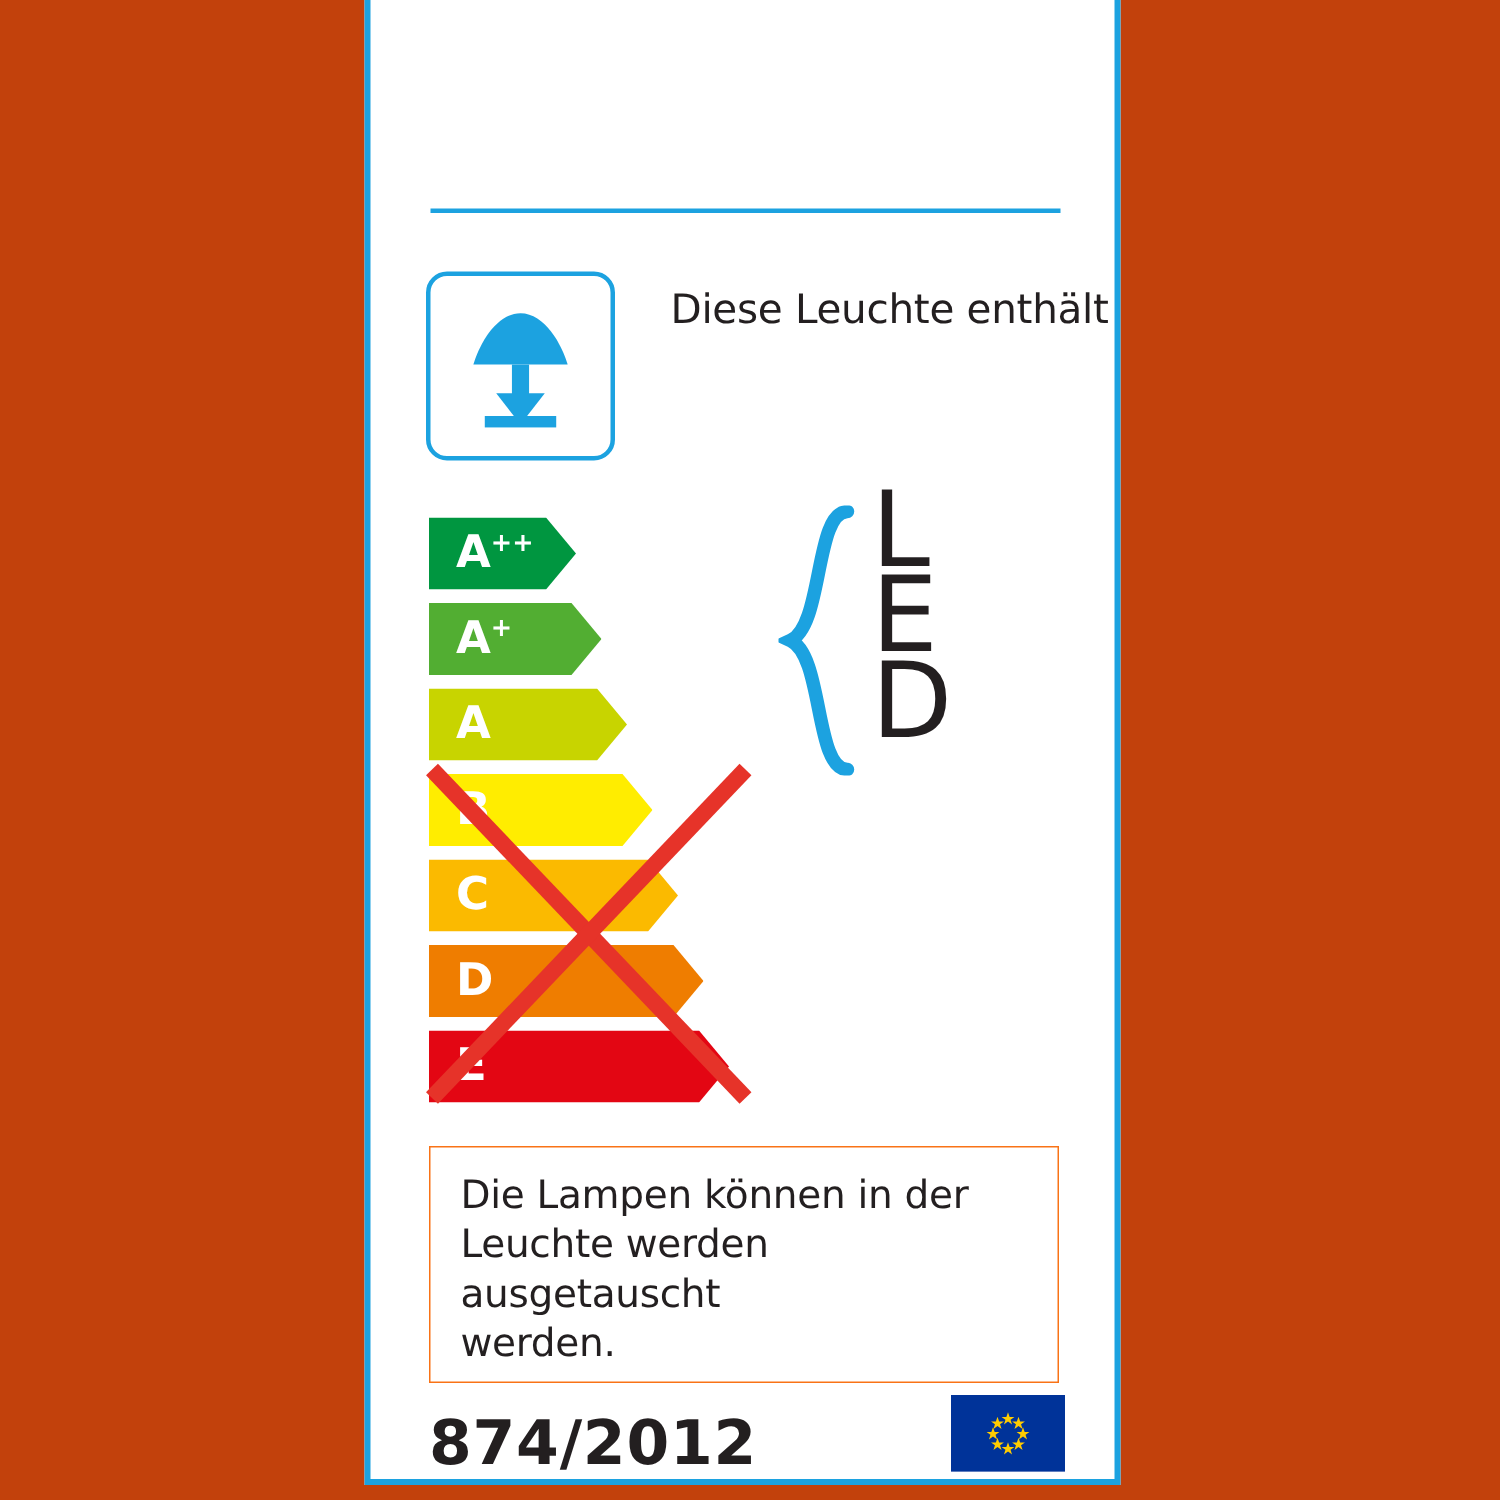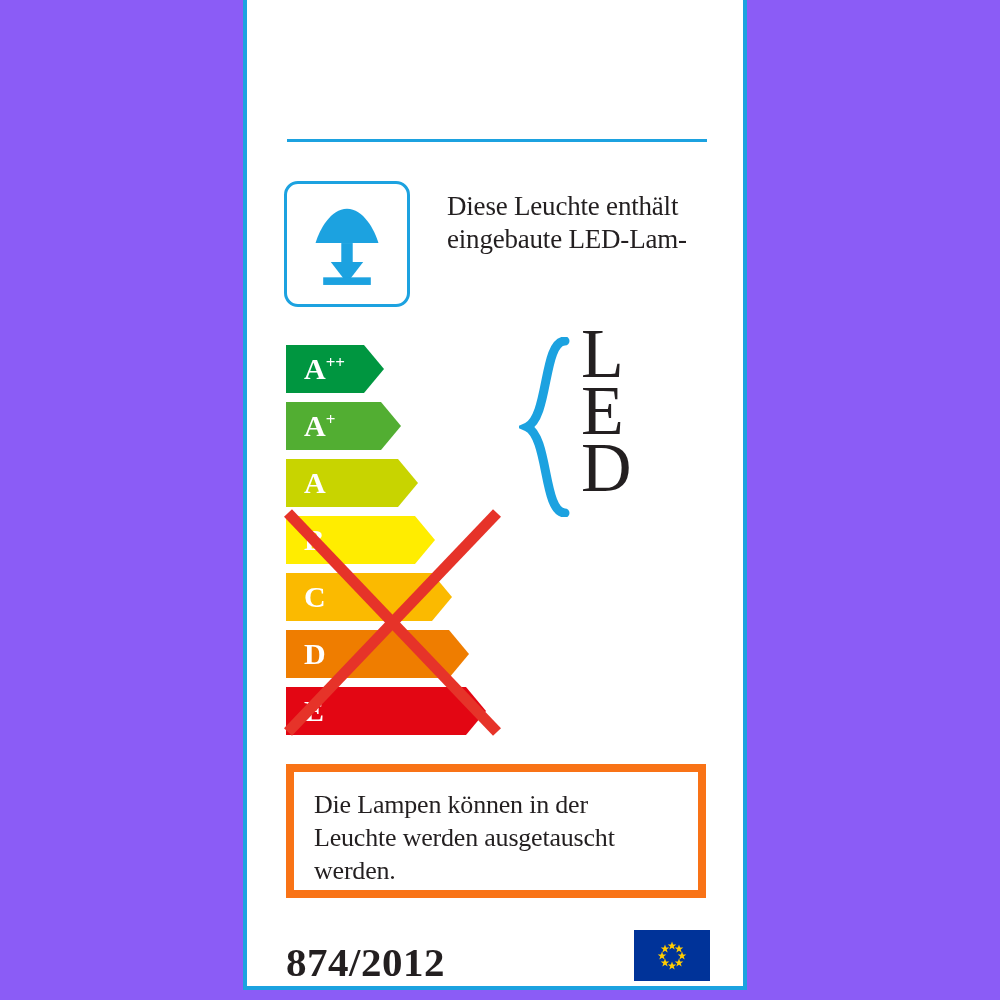--- a/index.html
+++ b/index.html
@@ -7,23 +7,22 @@
     padding: 0;
     background: #ffffff;
     width: 1000px;
     height: 1000px;
     font-family: "DejaVu Sans", sans-serif;
   }
   #label-root {
     position: relative;
     width: 1000px;
     height: 1000px;
-    background: #8b5cf6;
+    background: #c2410c;
     overflow: hidden;
-    font-family: Liberation Serif, serif;
   }
   
   .label-frame {
     position: absolute;
     left: 243px;
     top: -6px;
     width: 504px;
     height: 996px;
     border: 4px solid #1ca2e0;
     box-sizing: border-box;
@@ -139,22 +138,22 @@
     letter-spacing: -1px;
   }
   .led-letters span { display: block; }
 
   
   .note-box {
     position: absolute;
     left: 286px;
     top: 764px;
     width: 420px;
-    height: 134px;
-    border: 8px solid #f97316;
+    height: 158px;
+    border: 1px solid #f97316;
     box-sizing: border-box;
     background: #ffffff;
   }
   .note-text {
     position: absolute;
     left: 20px;
     top: 16px;
     width: 382px;
     font-size: 26px;
     line-height: 33px;
@@ -197,21 +196,20 @@
     <svg class="lamp-icon" viewBox="0 0 126 126">
       <path d="M63 26 C46 26 34 48 30 62 L96 62 C92 48 80 26 63 26 Z" fill="#1ca2e0"></path>
       <rect x="57" y="62" width="12" height="30" fill="#1ca2e0"></rect>
       <polygon points="63,104 46,82 80,82" fill="#1ca2e0"></polygon>
       <rect x="38" y="98" width="50" height="8" fill="#1ca2e0"></rect>
     </svg>
   </div>
 
   <div class="headline">
     <span>Diese Leuchte enthält</span>
-    <span>eingebaute LED-Lam-</span>
   </div>
 
   <div class="scale">
 
     <div class="arrow-row" style="top:0px;">
       <svg class="arrow" width="98" height="48" viewBox="0 0 98 48" preserveAspectRatio="none">
         <polygon points="0,0 78,0 98,24 78,48 0,48" fill="#009640"></polygon>
       </svg>
       <div class="arrow-label">A<sup>++</sup></div>
     </div>

